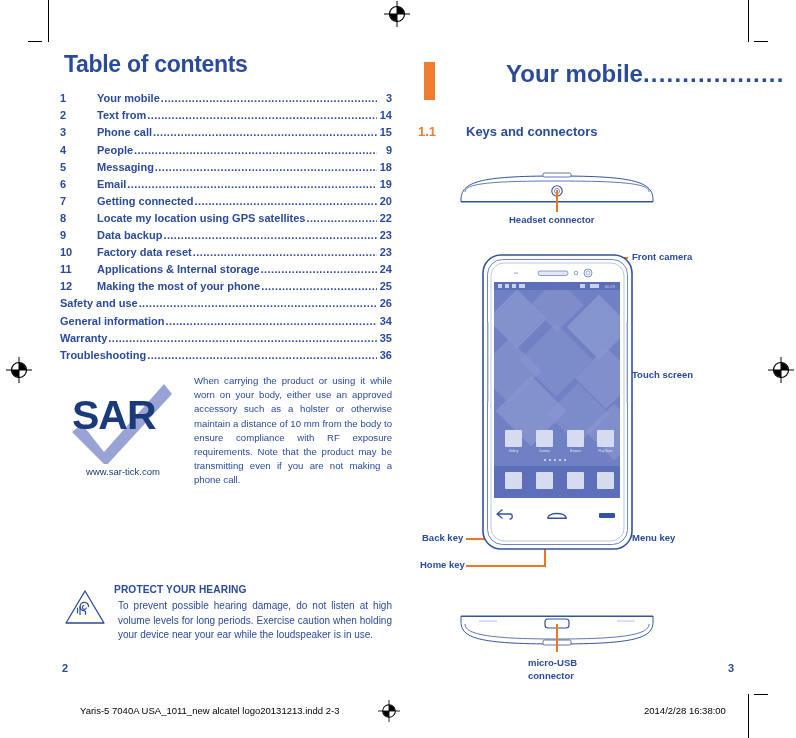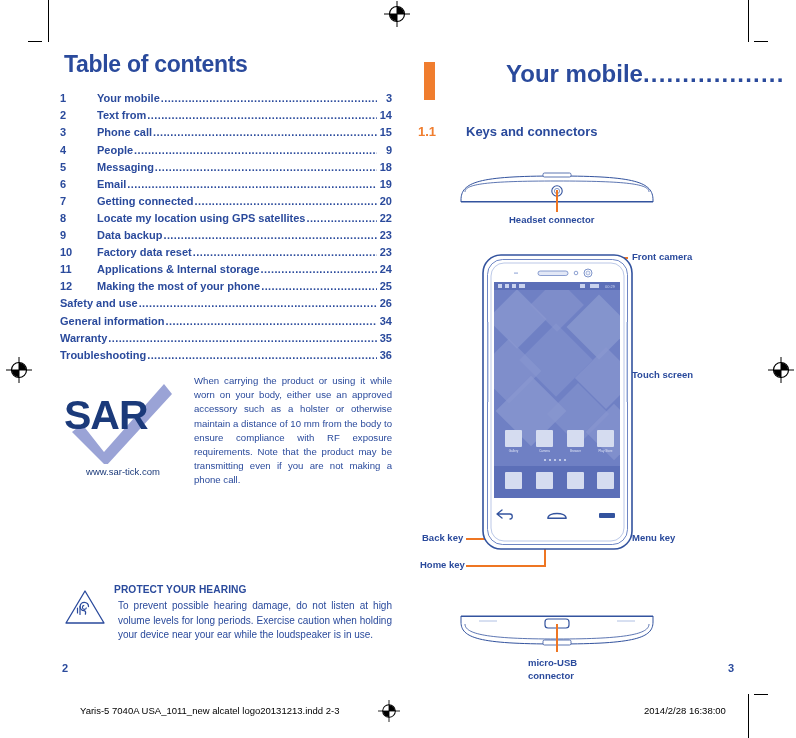--- a/index.html
+++ b/index.html
@@ -84,21 +84,21 @@
     flex: 0 0 128px;
     padding-top: 4px;
   }
   .sar-logo {
     position: relative;
     width: 122px;
     height: 86px;
   }
   .sar-text {
     position: absolute;
-    left: 4px; top: 14px;
+    left: 12px; top: 14px;
     font-size: 41px;
     font-weight: bold;
     color: #1b3a7a;
     letter-spacing: -1px;
     font-family: "Liberation Sans", sans-serif;
     z-index: 2;
   }
   .sar-url {
     text-align: center;
     font-size: 9.5px;

